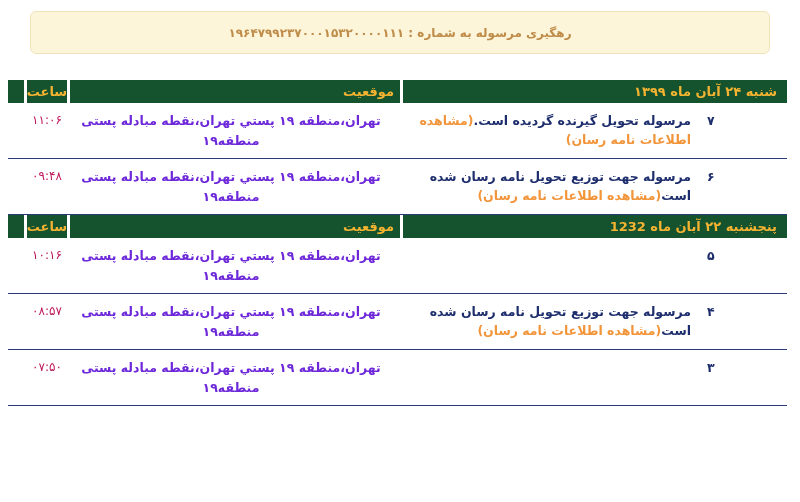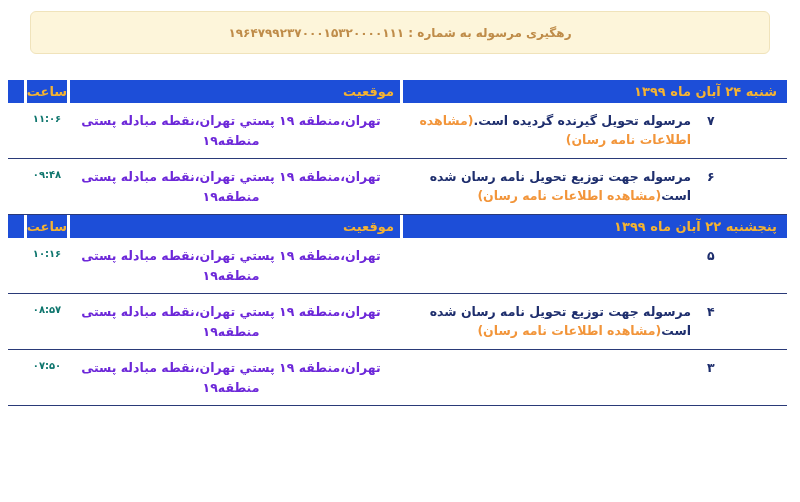--- a/index.html
+++ b/index.html
@@ -16,32 +16,32 @@
   }
   .banner-text{
     direction:rtl;color:#bf8c49;font-size:12px;font-weight:bold;letter-spacing:.2px;
   }
   
   .track-table{margin:26px 13px 0 8px;width:779px;}
   .grid{display:grid;grid-template-columns:16px 40px 330px 1fr;column-gap:3px;}
   
   .band{height:23px;}
   .band > div{
-    background:#1d4ed8;color:#f5b332;font-size:13px;font-weight:bold;
+    background:#14532d;color:#f5b332;font-size:13px;font-weight:bold;
     display:flex;align-items:center;direction:rtl;
   }
   .band .hb-time{justify-content:center;}
   .band .hb-loc{justify-content:flex-start;padding-left:11px;padding-right:6px;}
   .band .hb-date{justify-content:flex-start;padding-right:10px;}
   
   .row{
     padding:8px 0 7px 0;border-bottom:1px solid #2a3a78;
   }
   .cell-time{
-    direction:ltr;text-align:center;color:#0f766e;font-size:10px;font-weight:bold;
+    direction:ltr;text-align:center;color:#be185d;font-size:12px;font-weight:normal;
     padding-top:2px;
   }
   .cell-loc{
     direction:rtl;text-align:center;padding-right:8px;
     color:#6d28d9;font-size:12.5px;font-weight:bold;line-height:20px;
   }
   .cell-desc{
     direction:rtl;display:flex;align-items:flex-start;padding-right:8px;
   }
   .row-num{
@@ -90,21 +90,21 @@
     </div>
   </div>
 </div>
   </div>
 
   <div>
     <div class="grid band">
       <div></div>
       <div class="hb-time">ساعت</div>
       <div class="hb-loc">موقعیت</div>
-      <div class="hb-date">پنجشنبه ۲۲ آبان ماه ۱۳۹۹</div>
+      <div class="hb-date">پنجشنبه ۲۲ آبان ماه 1232</div>
     </div>
     <div>
   <div class="grid row">
     <div></div>
     <div class="cell-time">۱۰:۱۶</div>
     <div class="cell-loc">تهران،منطقه ۱۹ پستي تهران،نقطه مبادله پستی منطقه۱۹</div>
     <div class="cell-desc">
       <span class="row-num">۵</span>
     </div>
   </div>

